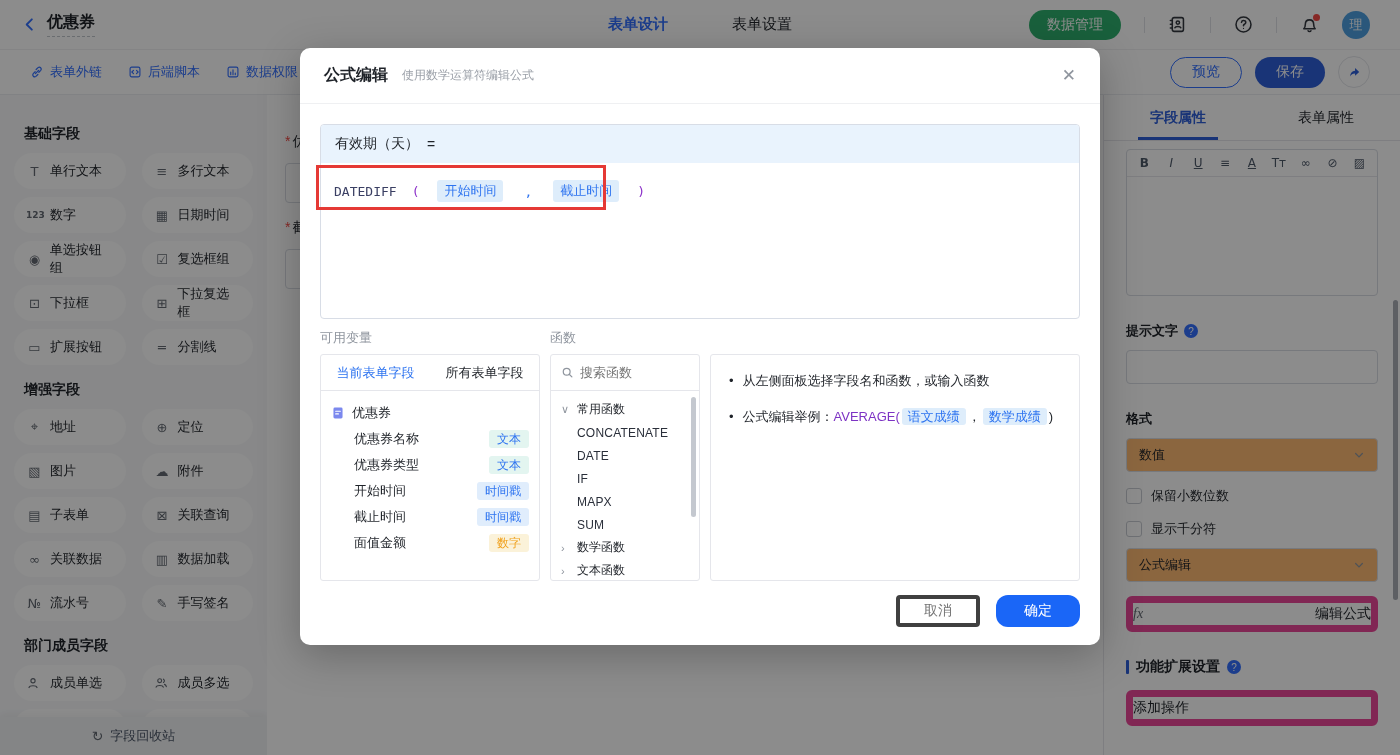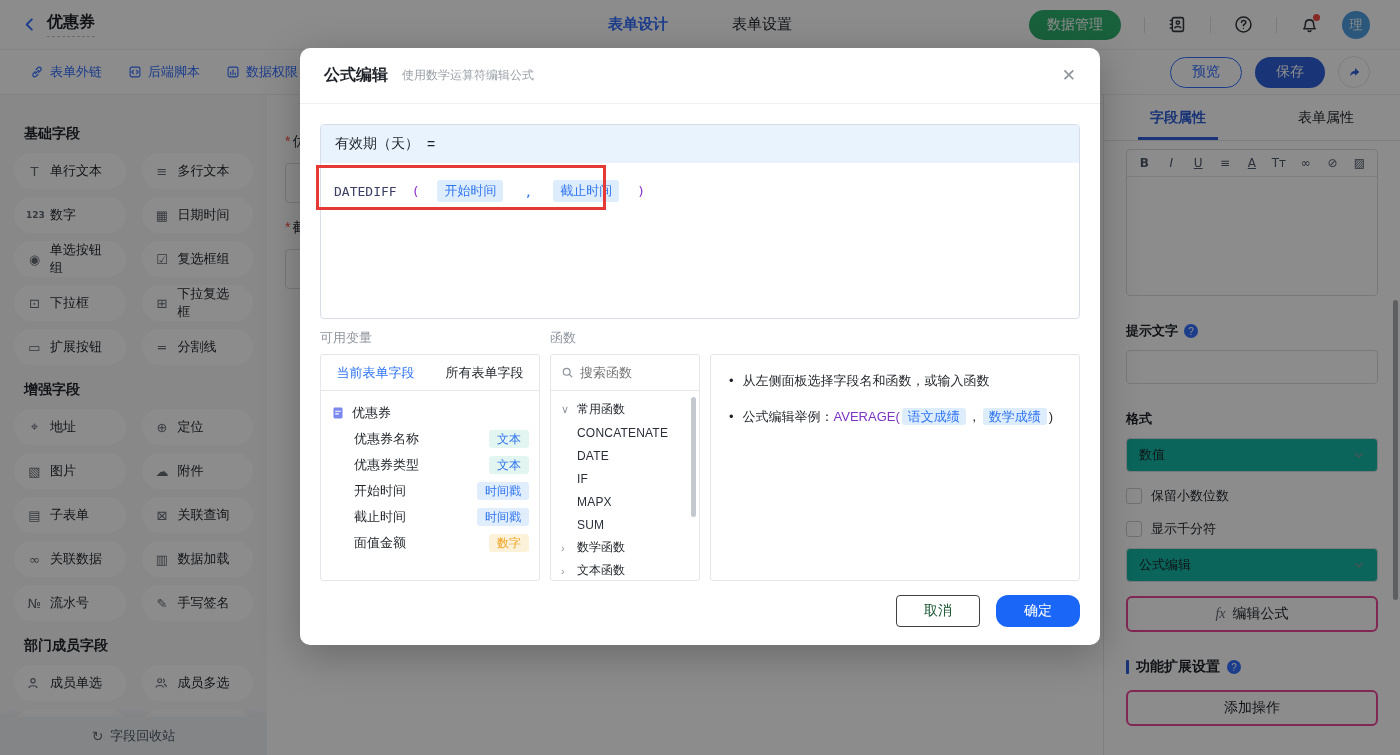--- a/index.html
+++ b/index.html
@@ -52,25 +52,25 @@
   .insp-tab{flex:1;display:flex;align-items:center;justify-content:center;position:relative;cursor:pointer}
   .insp-tab.active{color:#2e5fd9;font-weight:600}
   .insp-tab.active::after{content:"";position:absolute;bottom:0;left:50%;transform:translateX(-50%);width:80px;height:3px;background:#2e5fd9}
   .rich-box{margin-top:8px;border:1px solid #d9dce3;border-radius:4px}
   .rich-toolbar{height:27px;border-bottom:1px solid #e5e6eb;display:flex;align-items:center;justify-content:space-around;padding:0 4px}
   .rt-ic{font-size:12px;color:#4e5969;cursor:pointer;width:18px;text-align:center;font-family:"DejaVu Sans",sans-serif}
   .rich-body{height:118px}
   .insp-label{margin-top:26px;font-size:13px;font-weight:700;display:flex;align-items:center;gap:6px}
   .qbadge{width:14px;height:14px;border-radius:50%;background:#3370ff;color:#fff;font-size:10px;display:inline-flex;align-items:center;justify-content:center;font-weight:400}
   .insp-input{margin-top:10px;width:100%;height:34px;border:1px solid #d9dce3;border-radius:4px;background:#fff}
-  .insp-select{margin-top:10px;width:100%;height:34px;border:1px solid #d9dce3;border-radius:4px;background:#14b8a6;display:flex;align-items:center;justify-content:space-between;padding:0 12px;font-size:13px;cursor:pointer}
+  .insp-select{margin-top:10px;width:100%;height:34px;border:1px solid #d9dce3;border-radius:4px;background:#fdba74;display:flex;align-items:center;justify-content:space-between;padding:0 12px;font-size:13px;cursor:pointer}
   .chev{color:#8f959e}
   .cb-row{margin-top:15px;display:flex;align-items:center;gap:9px;font-size:13px;color:#1f2329;cursor:pointer}
   .cb{width:16px;height:16px;border:1px solid #c9cdd4;border-radius:3px;background:#fff;flex:none}
-  .btn-outline-full{margin-top:14px;width:100%;height:36px;border:2px solid #ec4899;border-radius:6px;background:#fff;font-size:14px;color:#1f2329;display:flex;align-items:center;justify-content:center;gap:7px;cursor:pointer}
+  .btn-outline-full{margin-top:14px;width:100%;height:36px;border:7px solid #ec4899;border-radius:6px;background:#fff;font-size:14px;color:#1f2329;display:flex;align-items:center;justify-content:space-between;gap:7px;cursor:pointer}
   .fx{font-style:italic;font-family:"Liberation Serif",serif;color:#646a73;font-size:14px}
   .sec-head{margin-top:26px;display:flex;align-items:center;gap:7px;font-size:14px;font-weight:700}
   .sec-bar{width:3px;height:14px;background:#2e5fd9;border-radius:1px}
   .insp-scroll{position:absolute;right:2px;top:205px;width:5px;height:300px;border-radius:3px;background:#a9adb5}
 
   
   .dim{position:absolute;inset:0;background:rgba(0,0,0,.45);z-index:10}
 
   
   .modal{position:absolute;left:300px;top:48px;width:800px;height:597px;background:#fff;border-radius:10px;box-shadow:0 10px 40px rgba(0,0,0,.25);z-index:20}
@@ -110,21 +110,21 @@
   .fn-group{height:23px;display:flex;align-items:center;gap:6px;color:#1f2329;cursor:pointer}
   .fn-arrow{color:#8f959e;font-size:11px;width:10px}
   .fn-item{height:23px;display:flex;align-items:center;padding-left:16px;color:#2a2f3a;cursor:pointer;letter-spacing:.2px}
   .fn-scroll{position:absolute;right:3px;top:42px;width:5px;height:120px;border-radius:3px;background:#c4c8cf}
   .tips{padding:15px 18px;font-size:13px;color:#1f2329}
   .tip-row{display:flex;gap:9px;margin-bottom:15px;line-height:21px;align-items:flex-start}
   .dot{flex:none;margin-top:0}
   .ex-func{color:#7d33c4}
   .tip-chip{background:#deedfb;color:#2e74f0;padding:1px 6px;border-radius:3px;margin:0 2px}
   .m-footer{position:absolute;right:20px;bottom:18px;display:flex;gap:16px}
-  .btn-cancel{width:84px;height:32px;border:1px solid #404040;border-radius:4px;background:#fff;font-size:14px;color:#14532d;cursor:pointer}
+  .btn-cancel{width:84px;height:32px;border:4px solid #404040;border-radius:4px;background:#fff;font-size:14px;color:#737373;cursor:pointer}
   .btn-confirm{width:84px;height:32px;border:none;border-radius:12px;background:#1a66f7;font-size:14px;color:#fff;cursor:pointer}
 </style>
 </head>
 <body>
 
 <header class="topbar">
   <div class="back">
     <span class="ico" style="color:#3370ff">
       <svg width="15" height="15" viewBox="0 0 16 16" fill="none" stroke="currentColor" stroke-width="2" stroke-linecap="round" stroke-linejoin="round">
           <path d="M10.5 2.5 5 8l5.5 5.5"></path>

